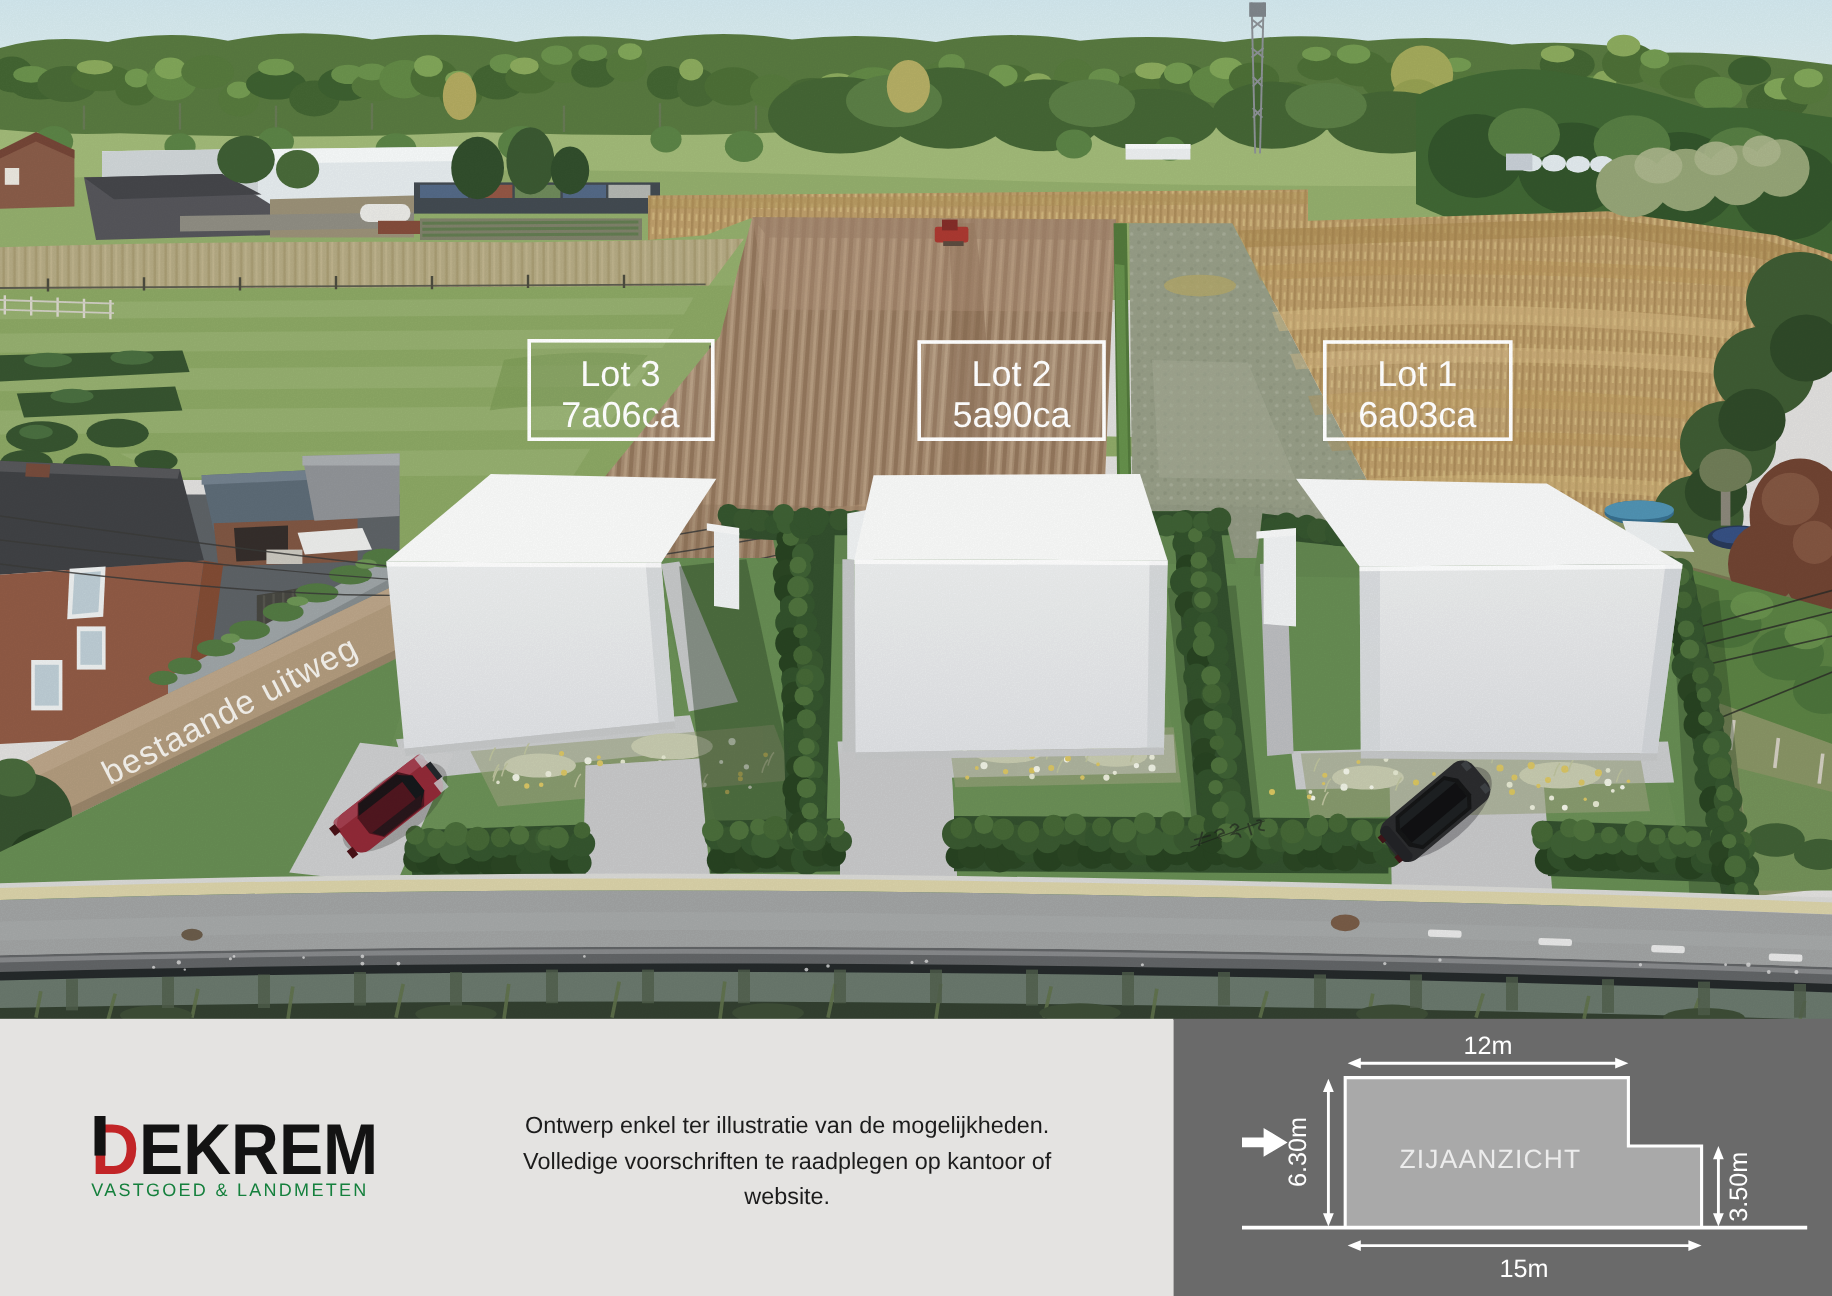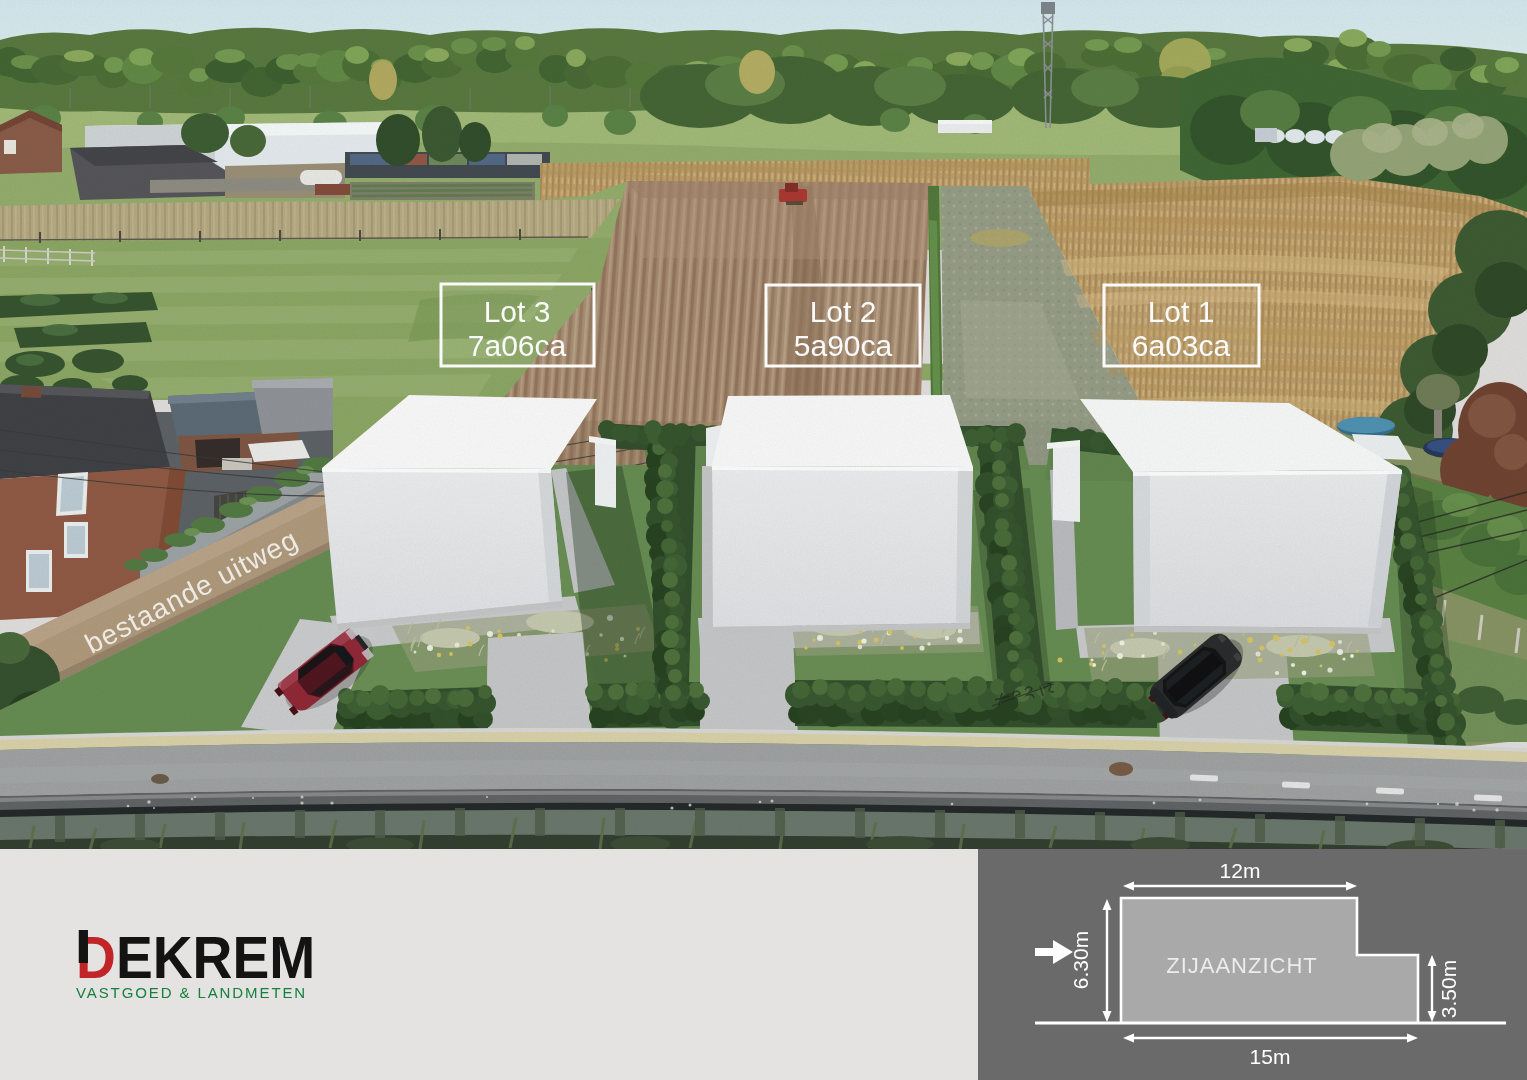--- a/index.html
+++ b/index.html
@@ -1282,20 +1282,21 @@
 </g>
 
 <rect x="0" y="0" width="1527" height="850" filter="url(#noise)" opacity="0.05"></rect>
 </svg>
 
 <div id="footL">
  <div id="logo">
   <div id="dek"><span class="red"><i></i>D</span>EKREM</div>
   <div id="sub">VASTGOED &amp; LANDMETEN</div>
  </div>
+ <div id="ftxt">Ontwerp enkel ter illustratie van de mogelijkheden.<br>Volledige voorschriften te raadplegen op kantoor of<br>website.</div>
 </div>
 
 <div id="panel">
 <svg width="549" height="231" viewBox="0 0 549 231">
  <g stroke="#fff" fill="none" stroke-width="2.6">
   <path d="M143 174 L143 49 L379 49 L379 106 L440 106 L440 174 Z" fill="#a9a9a9" stroke="none"></path>
   <path d="M143 174 L143 49 L379 49 L379 106 L440 106 L440 174"></path>
   <line x1="57" y1="174" x2="528" y2="174" stroke-width="3.2"></line>
  </g>
  <g stroke="#fff" stroke-width="2.4" fill="#fff">

